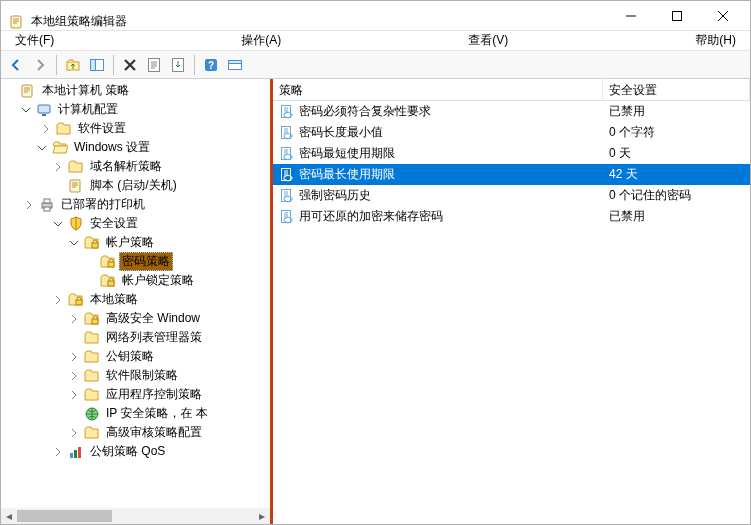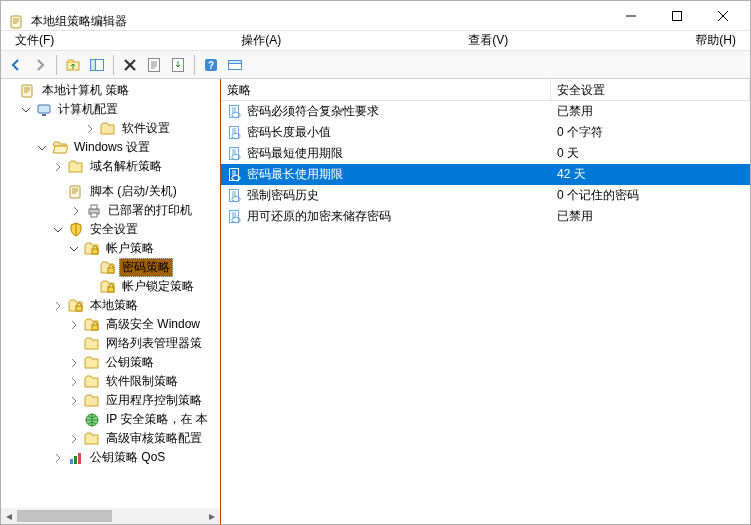--- a/index.html
+++ b/index.html
@@ -17,21 +17,21 @@
   .menubar { height:20px; display:flex; align-items:center; padding:0 6px; font-size:12px; border-bottom:1px solid #e5e5e5;justify-content:space-between; }
   .menu-item { padding:2px 8px; cursor:default; }
 
   
   .toolbar { height:28px; display:flex; align-items:center; padding:0 4px; border-bottom:1px solid #d0d0d0; gap:2px; background:#f8f8f8;}
   .tb-btn { width:22px; height:22px; display:flex; align-items:center; justify-content:center; border:1px solid transparent; border-radius:2px; }
   .tb-sep { width:1px; height:20px; background:#c0c0c0; margin:0 3px; }
 
   
   .main { display:flex; height:calc(525px - 30px - 20px - 28px - 2px); }
-  .tree-pane { width:220px; border-right:1px solid #c2410c; position:relative; overflow:hidden; }
+  .tree-pane { width:272px; border-right:3px solid #c2410c; position:relative; overflow:hidden; }
   .tree-scroll { overflow:auto; position:absolute; top:0; left:0; right:0; bottom:16px; }
   .tree-hscroll { position:absolute; left:0; right:0; bottom:0; height:16px; background:#f1f1f1; display:flex; align-items:center; }
   .tree-hscroll .sb-btn { width:16px; height:16px; display:flex; align-items:center; justify-content:center; color:#666; background:#f1f1f1; }
   .tree-hscroll .sb-track { flex:1; height:16px; position:relative; }
   .tree-hscroll .sb-thumb { position:absolute; left:0; top:2px; width:95px; height:12px; background:#c1c1c1; border-radius:0; }
 
   .tree { padding:2px 0; white-space:nowrap; }
   .tree-row { display:flex; align-items:center; height:19px; padding-right:8px; }
   .tree-row .exp { width:14px; text-align:center; color:#666; font-size:12px; line-height:14px; cursor:default; user-select:none; flex:0 0 14px;}
   .tree-row .ticon { width:16px; height:16px; margin:0 3px 0 1px; display:flex; align-items:center; justify-content:center; flex:0 0 16px;}
@@ -171,21 +171,21 @@
               </svg>
             </span>
             <span class="ticon">
               <svg width="16" height="16">
                 <rect x="2" y="3" width="12" height="8" rx="1" fill="#cfe6fb" stroke="#4a75a8"></rect>
                 <rect x="6" y="12" width="4" height="2" fill="#4a75a8"></rect>
               </svg>
             </span>
             <span class="tlabel">计算机配置</span>
           </div>
-          <div class="tree-row" style="padding-left: 40px; margin-left: 44px;">
+          <div class="tree-row" style="padding-left: 40px;">
             <span class="exp">
               <svg width="10" height="10">
                 <path d="M3 1l4 4-4 4" fill="none" stroke="#808080"></path>
               </svg>
             </span>
             <span class="ticon">
               <svg width="16" height="16">
                 <path d="M1 4l2-2h4l1 2h6v9H1z" fill="#ffe9a8" stroke="#c9a227"></path>
               </svg>
             </span>
@@ -211,31 +211,31 @@
                 <path d="M3 1l4 4-4 4" fill="none" stroke="#808080"></path>
               </svg>
             </span>
             <span class="ticon">
               <svg width="16" height="16">
                 <path d="M1 4l2-2h4l1 2h6v9H1z" fill="#ffe9a8" stroke="#c9a227"></path>
               </svg>
             </span>
             <span class="tlabel">域名解析策略</span>
           </div>
-          <div class="tree-row" style="padding-left: 52px; margin-top: 6px;">
+          <div class="tree-row" style="padding-left: 52px;">
             <span class="exp"></span>
             <span class="ticon">
               <svg width="16" height="16">
                 <rect x="2" y="2" width="10" height="12" rx="1" fill="#fdf6d9" stroke="#b59a3b"></rect>
                 <path d="M4 5h6M4 7h6M4 9h4" stroke="#b59a3b"></path>
               </svg>
             </span>
             <span class="tlabel">脚本 (启动/关机)</span>
           </div>
-          <div class="tree-row" style="padding-left: 70px;">
+          <div class="tree-row" style="padding-left: 23px;">
             <span class="exp">
               <svg width="10" height="10">
                 <path d="M3 1l4 4-4 4" fill="none" stroke="#808080"></path>
               </svg>
             </span>
             <span class="ticon">
               <svg width="16" height="16">
                 <rect x="3" y="6" width="10" height="5" fill="#d0d0d0" stroke="#777"></rect>
                 <rect x="5" y="2" width="6" height="4" fill="#fff" stroke="#777"></rect>
                 <rect x="5" y="10" width="6" height="4" fill="#fff" stroke="#777"></rect>

